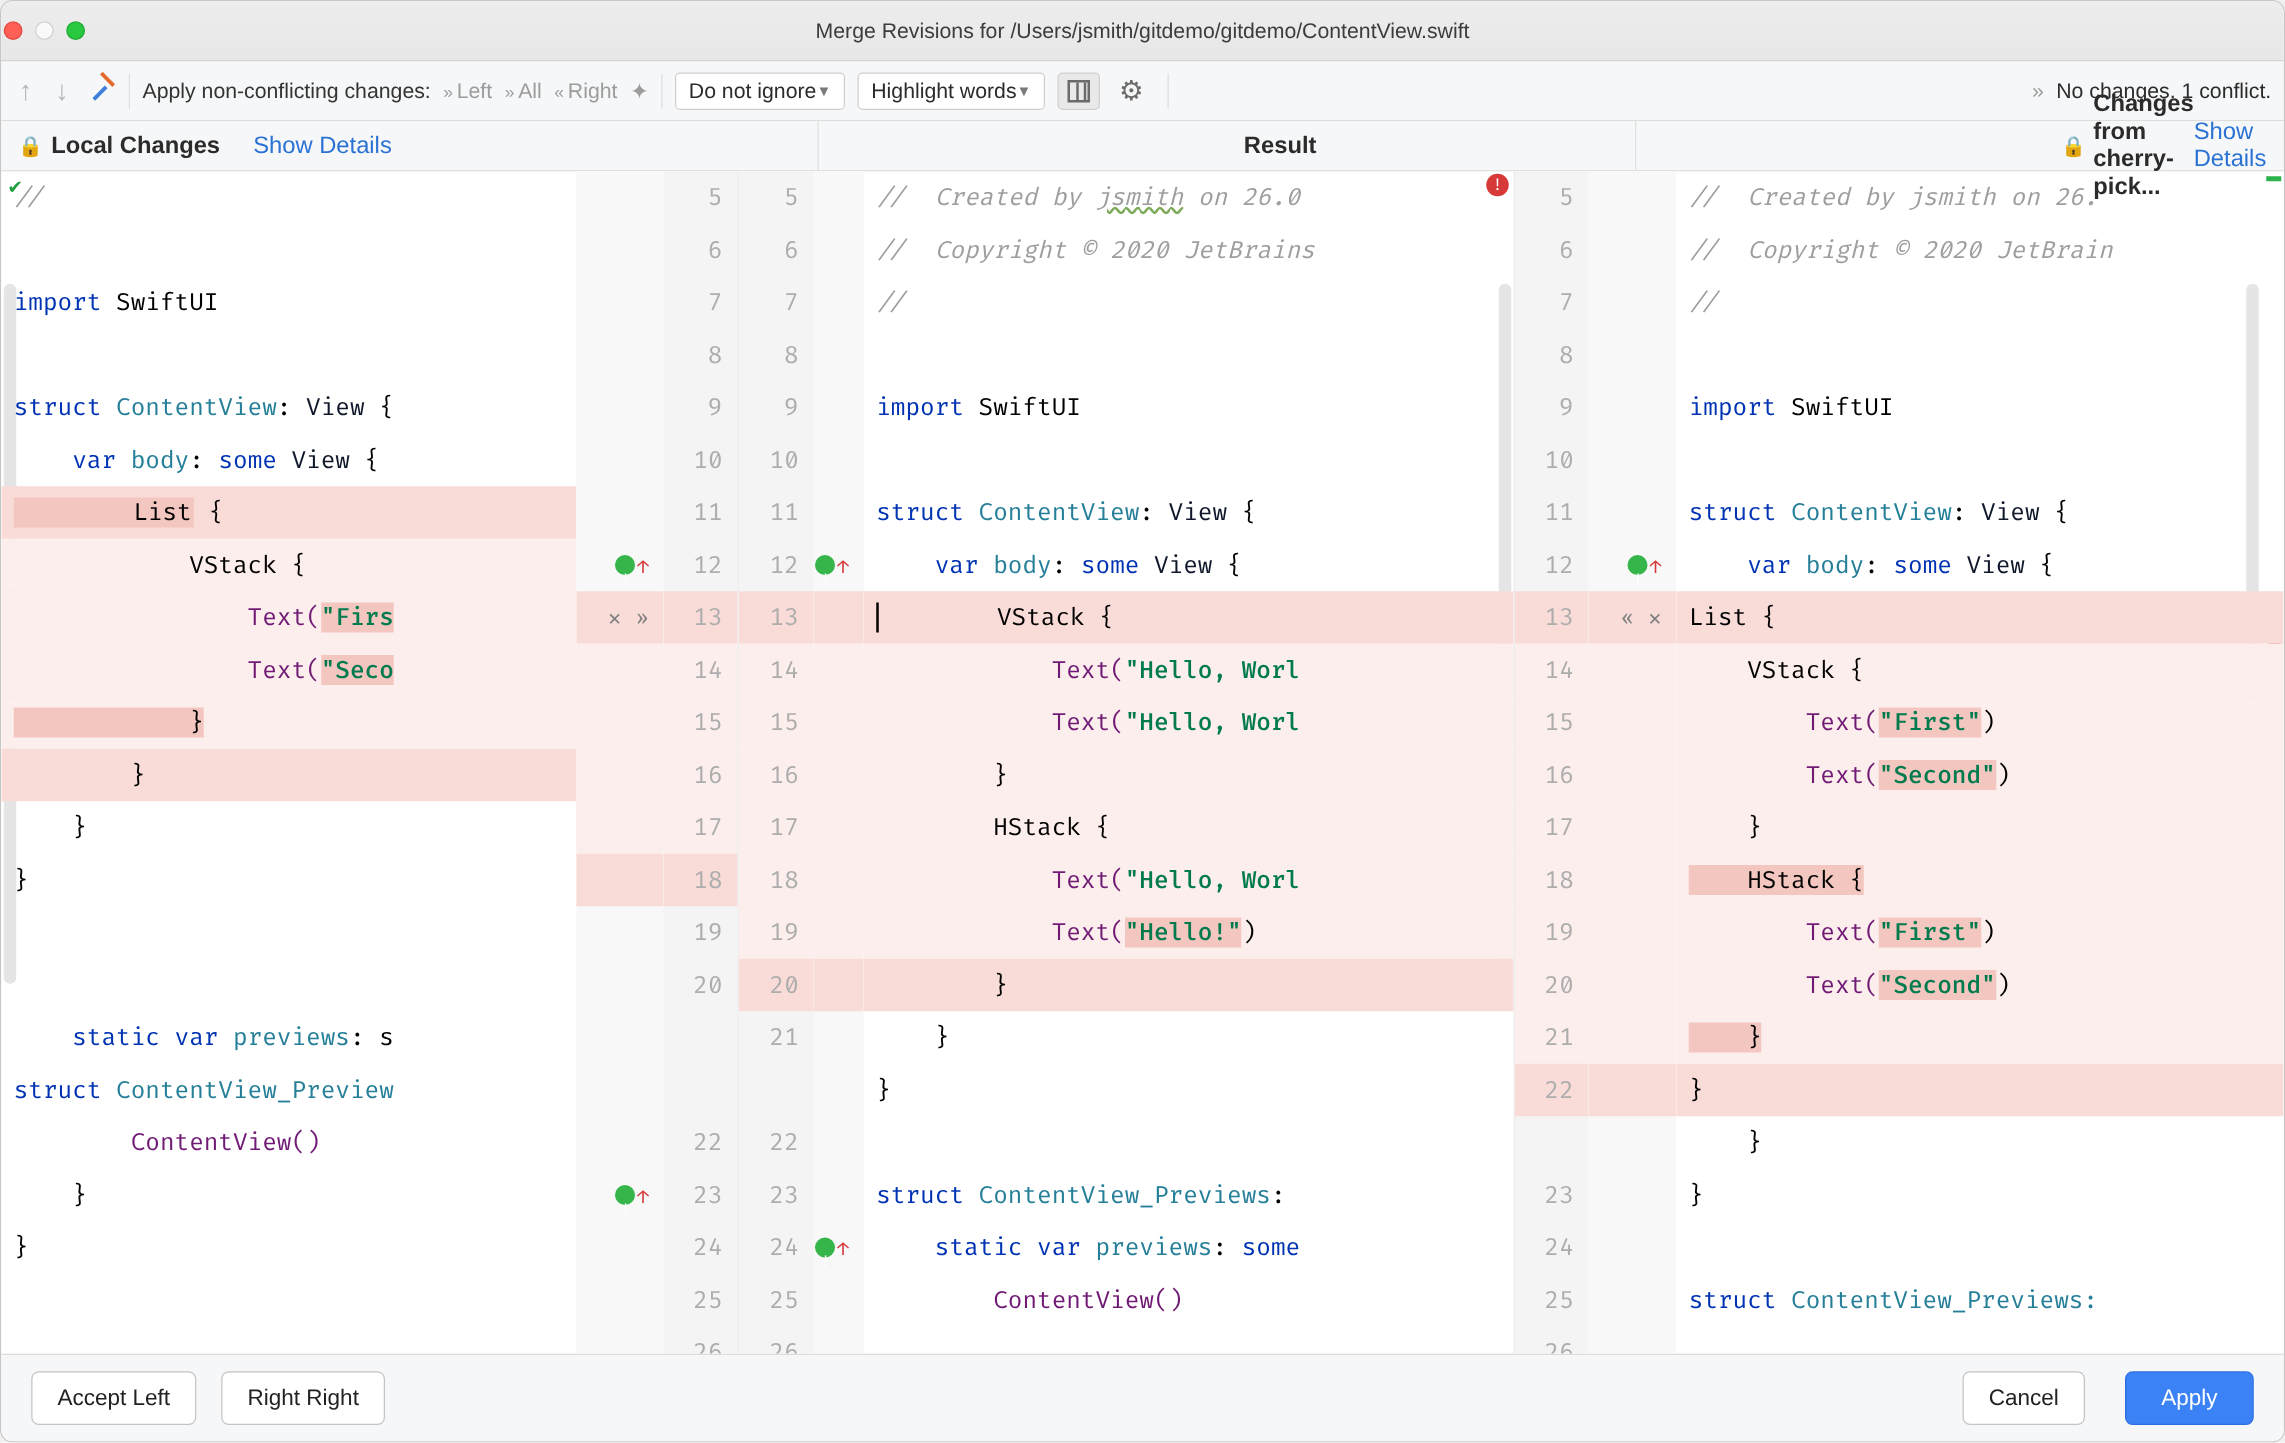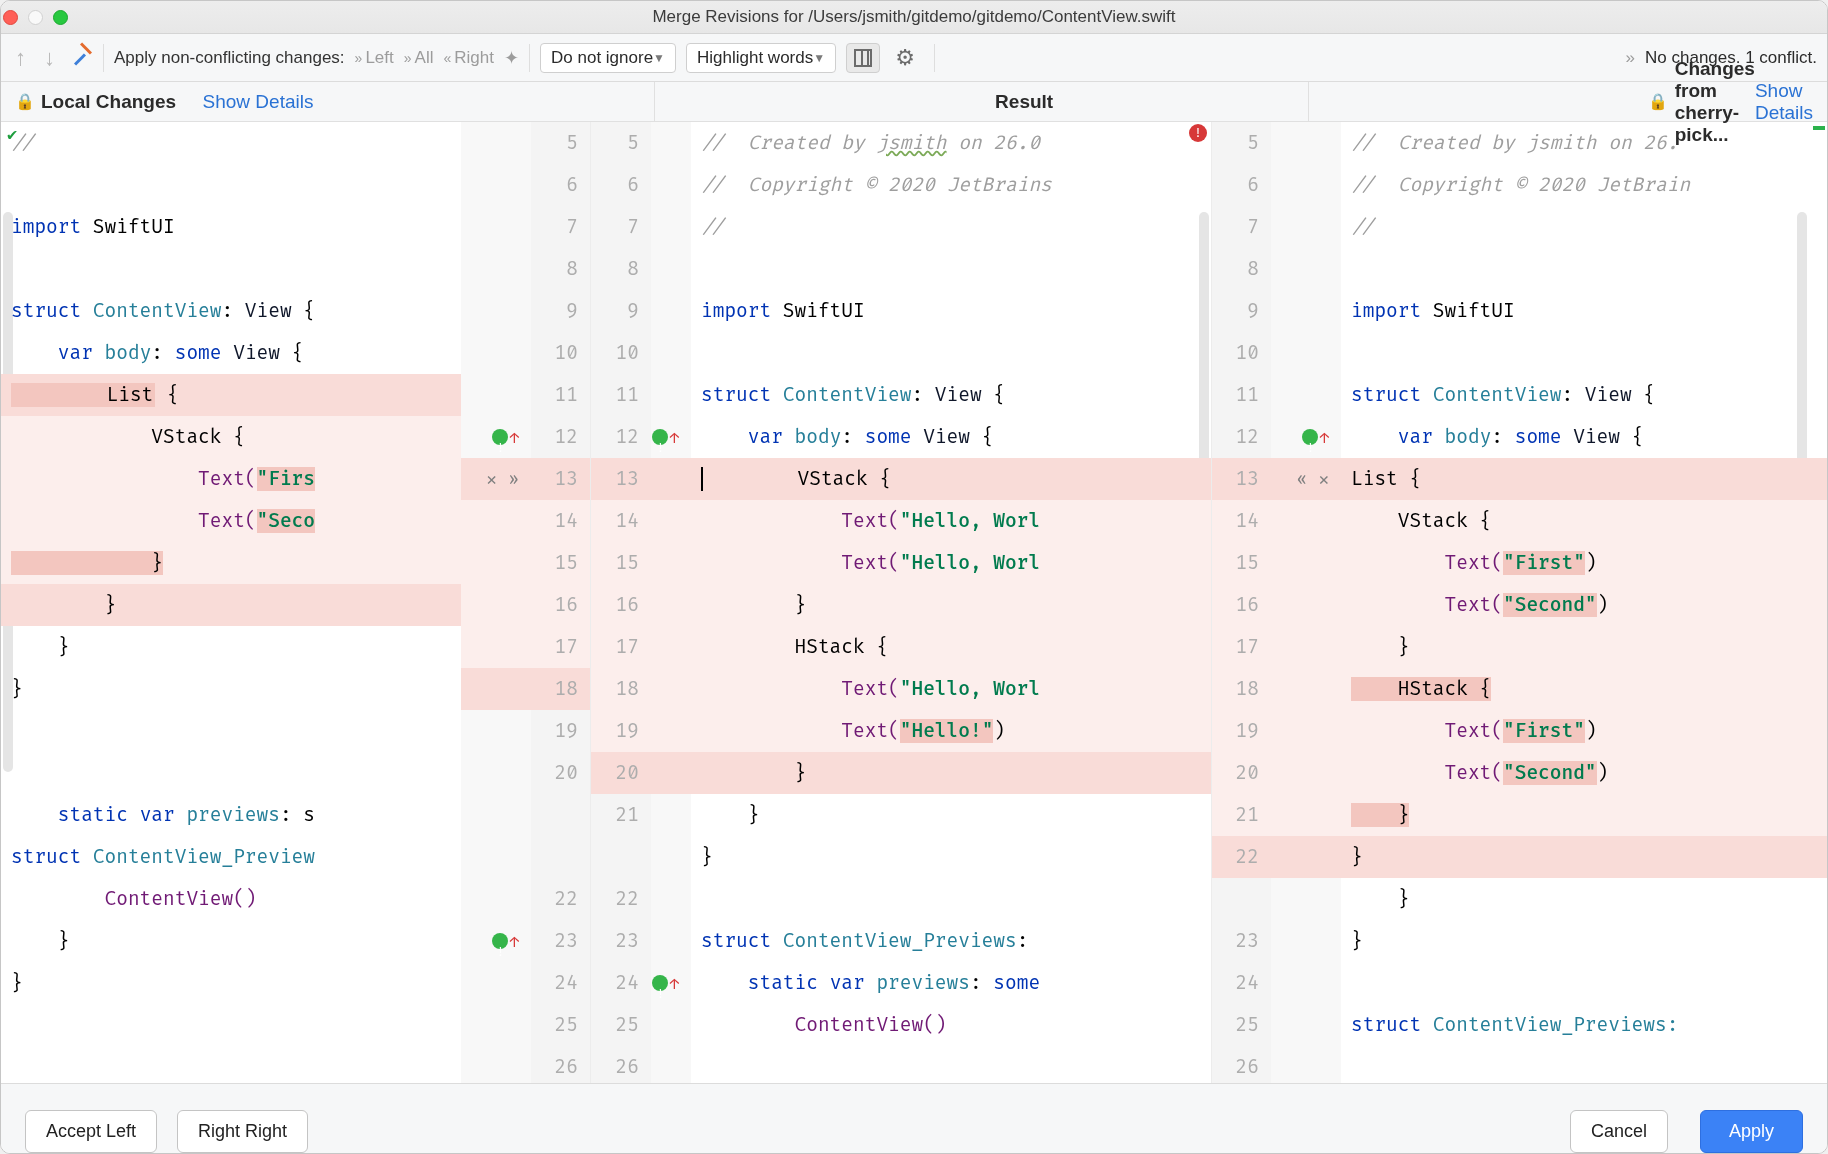--- a/index.html
+++ b/index.html
@@ -17,21 +17,21 @@
     background: #fff;
     border: 1px solid #c6c6c6;
     border-radius: 10px;
     display: flex;
     flex-direction: column;
     overflow: hidden;
   }
 
   
   .titlebar {
-    height: 33px;
+    height: 48px;
     background: linear-gradient(#ededed,#e7e7e7);
     border-bottom: 1px solid #d4d4d4;
     display: flex;
     align-items: center;
     padding: 0 2px;
     position: relative;
   }
   .traffic-lights { display: flex; gap: 10px; }
   .tl { width: 15px; height:15px; border-radius:50%; }
   .tl.red { background:#ff5f57; border:1px solid #e1483f; }
@@ -185,21 +185,21 @@
   .tick-yellow{ background:#e8b62c;}
   .red-circle{
     position:absolute; width:18px; height:18px; border-radius:50%;
     background:#d73838; color:#fff; text-align:center; font-size:13px;
     line-height:18px;
   }
 
   
   .bottombar{
     height:70px; background:#f6f7f8; border-top:1px solid #dcdcdc;
-    display:flex; align-items:flex-end; padding:0 24px; gap:20px;
+    display:flex; align-items:center; padding:0 24px; gap:20px;
   }
   .btn{
     border:1px solid #c4c4c4; border-radius:6px;
     background:#fff; padding:10px 20px; font-size:18px;
     color:#222;
   }
   .btn.primary{
     background:#3b82f6; border-color:#2e6fe0; color:#fff;
     padding:10px 28px;
   }

